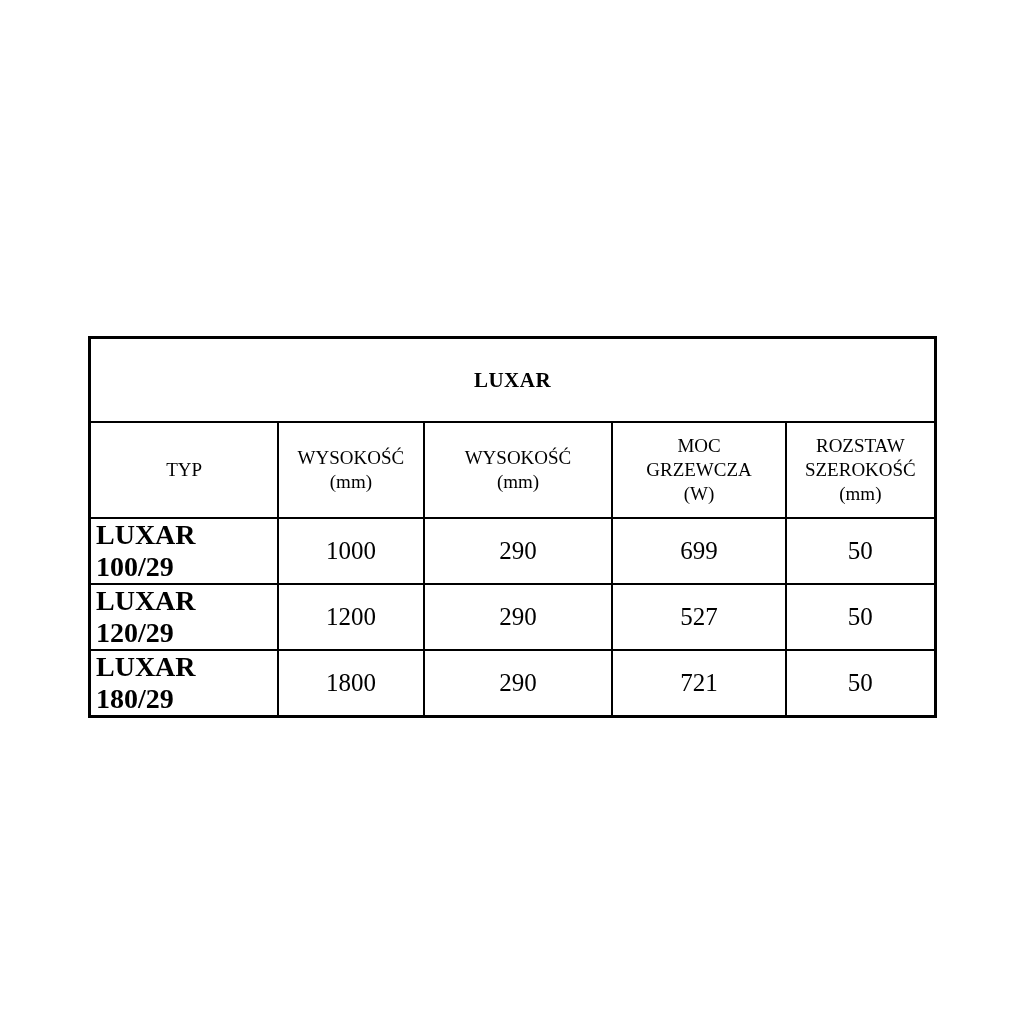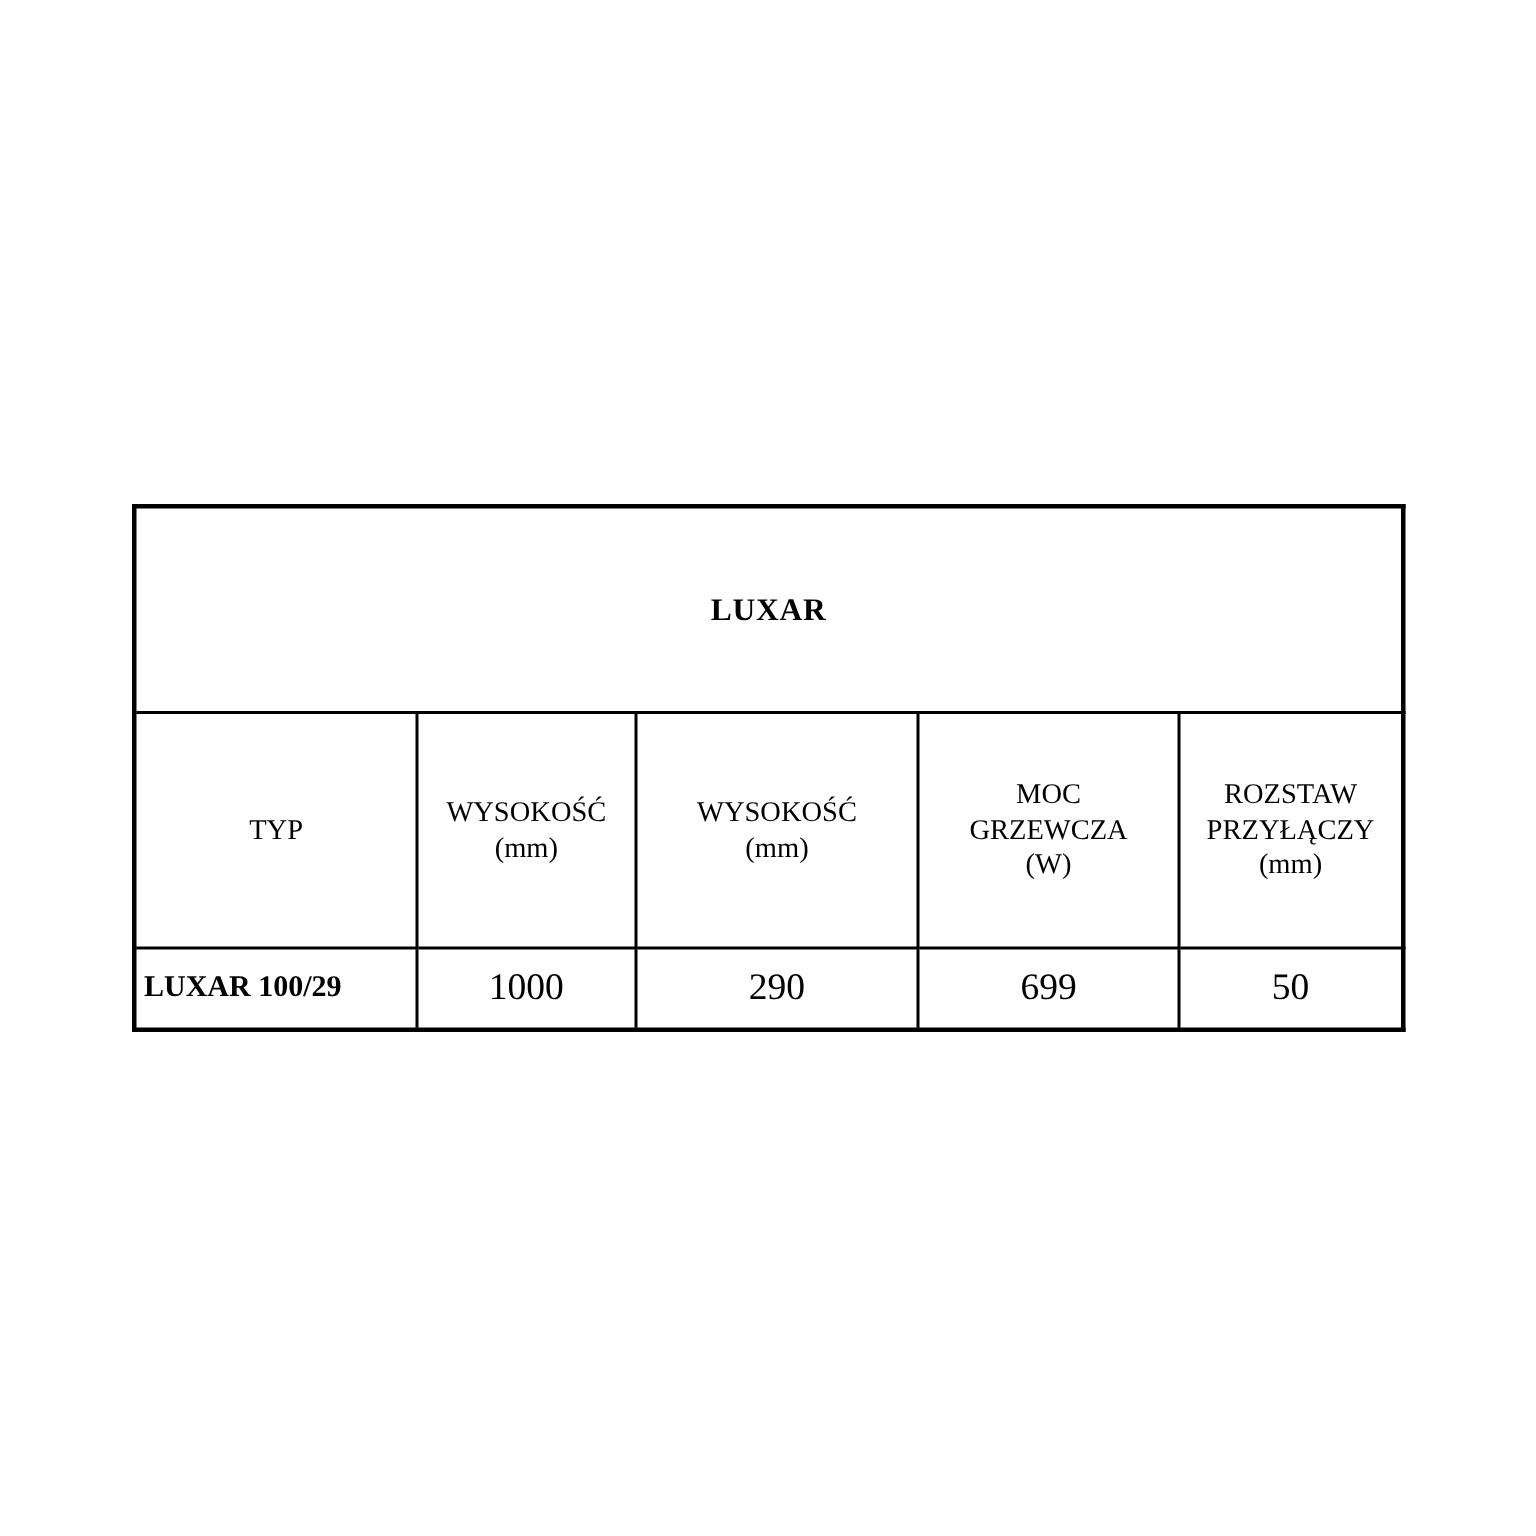--- a/index.html
+++ b/index.html
@@ -59,21 +59,21 @@
   }
   tr.data-row td {
     height: 31px;
     font-size: 25px;
     font-weight: normal;
   }
   tr.data-row td.typ-cell {
     text-align: left;
     padding-left: 5px;
     font-weight: bold;
-    font-size: 20px;
+    font-size: 28px;
   }
   col.c-typ      { width: 22.3%; }
   col.c-wys      { width: 17.2%; }
   col.c-szer     { width: 22.3%; }
   col.c-moc      { width: 20.5%; }
   col.c-rozstaw  { width: 17.7%; }
 </style>
 </head>
 <body>
 
@@ -94,27 +94,41 @@
         <tr class="header-row">
           <th>TYP</th>
           <th>WYSOKOŚĆ
 (mm)</th>
           <th>WYSOKOŚĆ
 (mm)</th>
           <th>MOC
 GRZEWCZA
 (W)</th>
           <th>ROZSTAW
-PRZYŁĄCZY
+SZEROKOŚĆ
 (mm)</th>
         </tr>
 
         <tr class="data-row">
           <td class="typ-cell">LUXAR 100/29</td>
           <td>1000</td>
           <td>290</td>
           <td>699</td>
           <td>50</td>
         </tr>
+        <tr class="data-row">
+          <td class="typ-cell">LUXAR 120/29</td>
+          <td>1200</td>
+          <td>290</td>
+          <td>527</td>
+          <td>50</td>
+        </tr>
+        <tr class="data-row">
+          <td class="typ-cell">LUXAR 180/29</td>
+          <td>1800</td>
+          <td>290</td>
+          <td>721</td>
+          <td>50</td>
+        </tr>
       </tbody>
     </table>
   </div>
 </div>
 
 </body></html>

